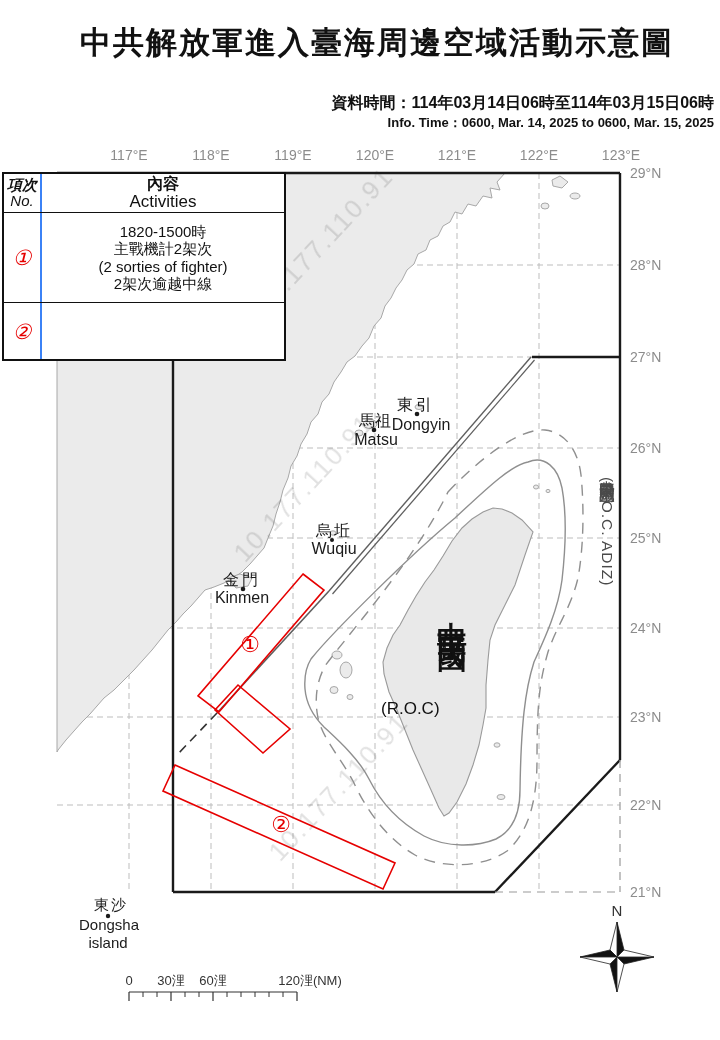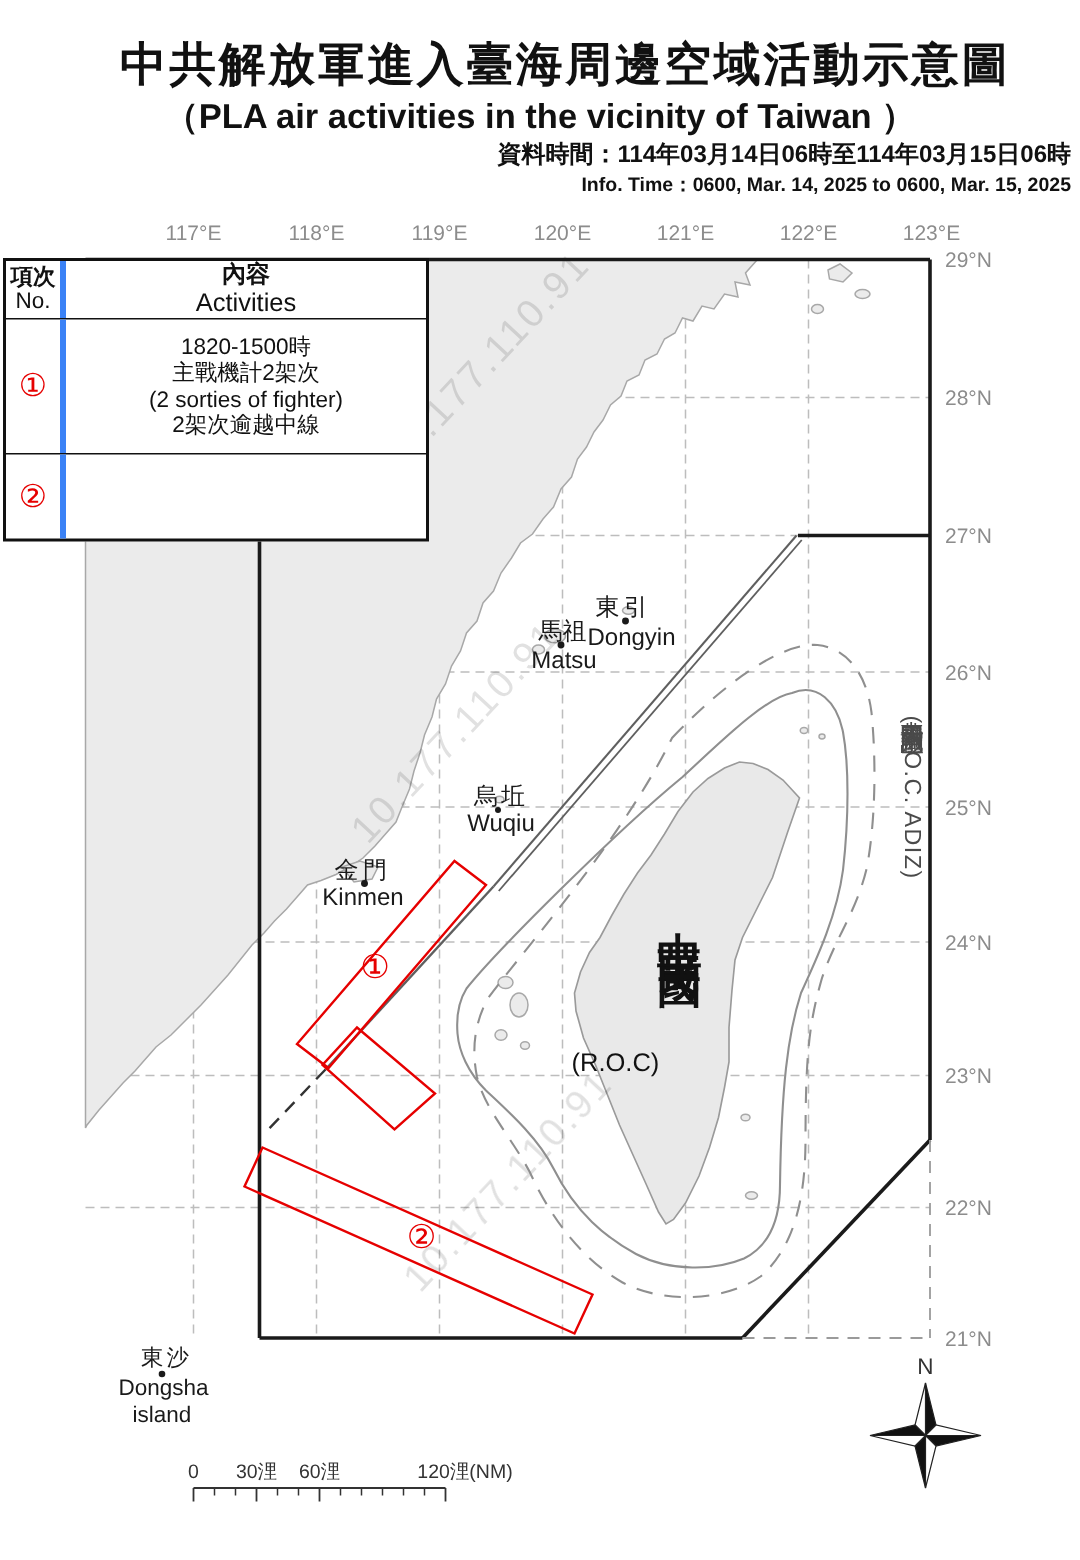--- a/index.html
+++ b/index.html
@@ -9,22 +9,22 @@
      font-family:"Liberation Serif",serif;font-weight:bold;font-size:31px;color:#111;letter-spacing:2px;margin-left:17px;}
   .hdr-sub{position:absolute;top:62px;left:0;width:720px;text-align:center;
      font-weight:bold;font-size:23px;color:#111;}
   .hdr-info-zh{position:absolute;top:93px;right:6px;font-weight:bold;font-size:16px;color:#111;}
   .hdr-info-en{position:absolute;top:114px;right:6px;font-weight:bold;font-size:13px;color:#111;}
   
   .acttable{position:absolute;left:2px;top:172px;width:284px;background:#fff;
      border:2px solid #111;box-sizing:border-box;font-size:15px;color:#111;}
   .trow{display:flex;border-top:1px solid #111;}
   .trow.first{border-top:none;}
-  .tc1{width:36px;border-right:4px solid #3b82f6;display:flex;flex-direction:column;
-     align-items:center;justify-content:center;text-align:left;flex-shrink:0;}
+  .tc1{width:36px;border-right:2px solid #3b82f6;display:flex;flex-direction:column;
+     align-items:center;justify-content:center;text-align:left;flex-shrink:0;font-style:italic;}
   .tc2{flex:1;display:flex;flex-direction:column;align-items:center;justify-content:center;
      text-align:center;padding:2px 0;}
   .hzh{font-weight:bold;font-size:15px;line-height:16px;}
   .hen{font-size:15px;line-height:16px;}
   .h2zh{font-weight:bold;font-size:16px;line-height:18px;}
   .h2en{font-size:17px;line-height:18px;}
   .tline{line-height:17.5px;font-size:15px;}
   .circnum{color:#e60000;font-size:21px;line-height:21px;}
   .hd{height:38px;}
   .r1{height:89px;}
@@ -214,21 +214,20 @@
       <polygon points="654,957 624,950 617,957" fill="#fff"></polygon>
       <polygon points="617,992 610,964 617,957" fill="#111"></polygon>
       <polygon points="617,992 624,964 617,957" fill="#fff"></polygon>
       <polygon points="580,957 610,950 617,957" fill="#111"></polygon>
       <polygon points="580,957 610,964 617,957" fill="#fff"></polygon>
     </g>
     <text x="617" y="916" text-anchor="middle" font-size="15" fill="#333">N</text>
   </svg>
 
   <div class="hdr-title">中共解放軍進入臺海周邊空域活動示意圖</div>
-  <div class="hdr-sub">（PLA air activities in the vicinity of Taiwan ）</div>
   <div class="hdr-info-zh">資料時間：114年03月14日06時至114年03月15日06時</div>
   <div class="hdr-info-en">Info. Time：0600, Mar. 14, 2025 to 0600, Mar. 15, 2025</div>
 
   <div class="acttable">
     <div class="trow first hd">
       <div class="tc1">
         <div class="hzh">項次</div>
         <div class="hen">No.</div>
       </div>
       <div class="tc2">

